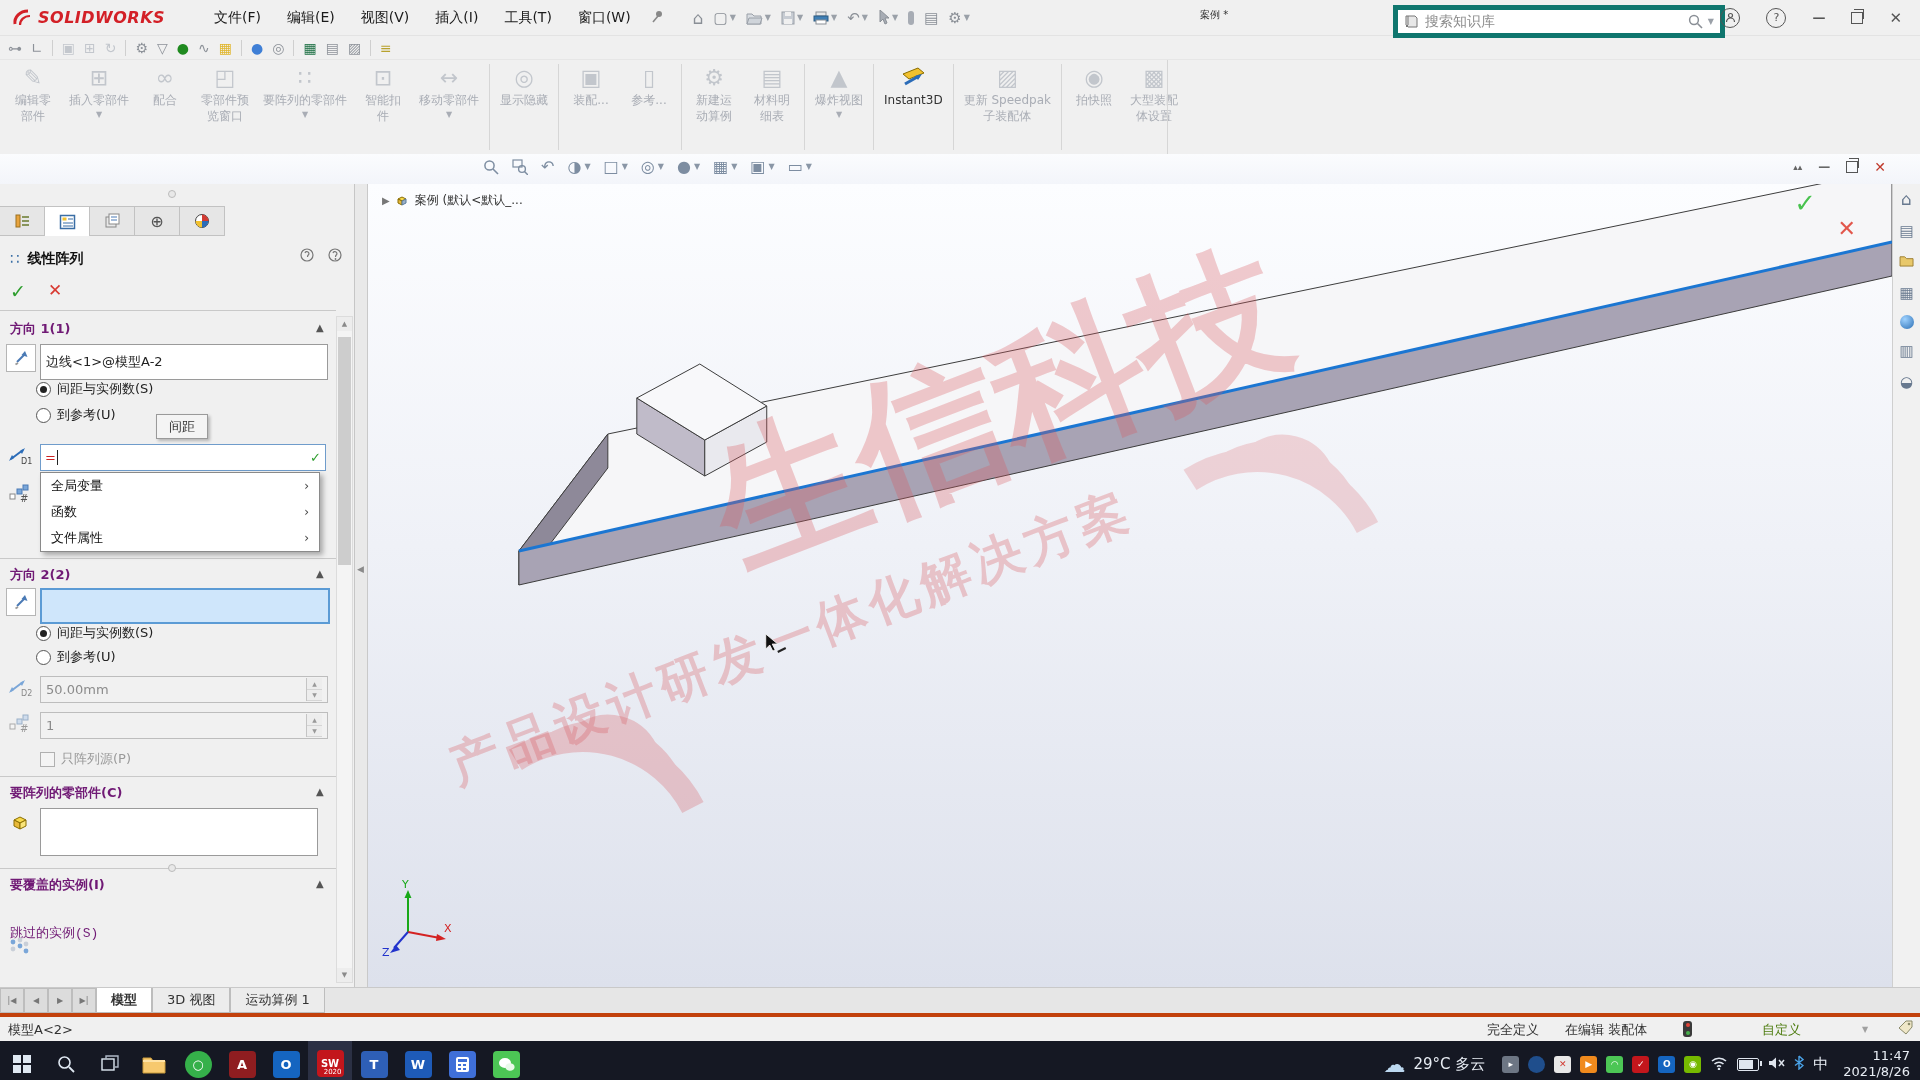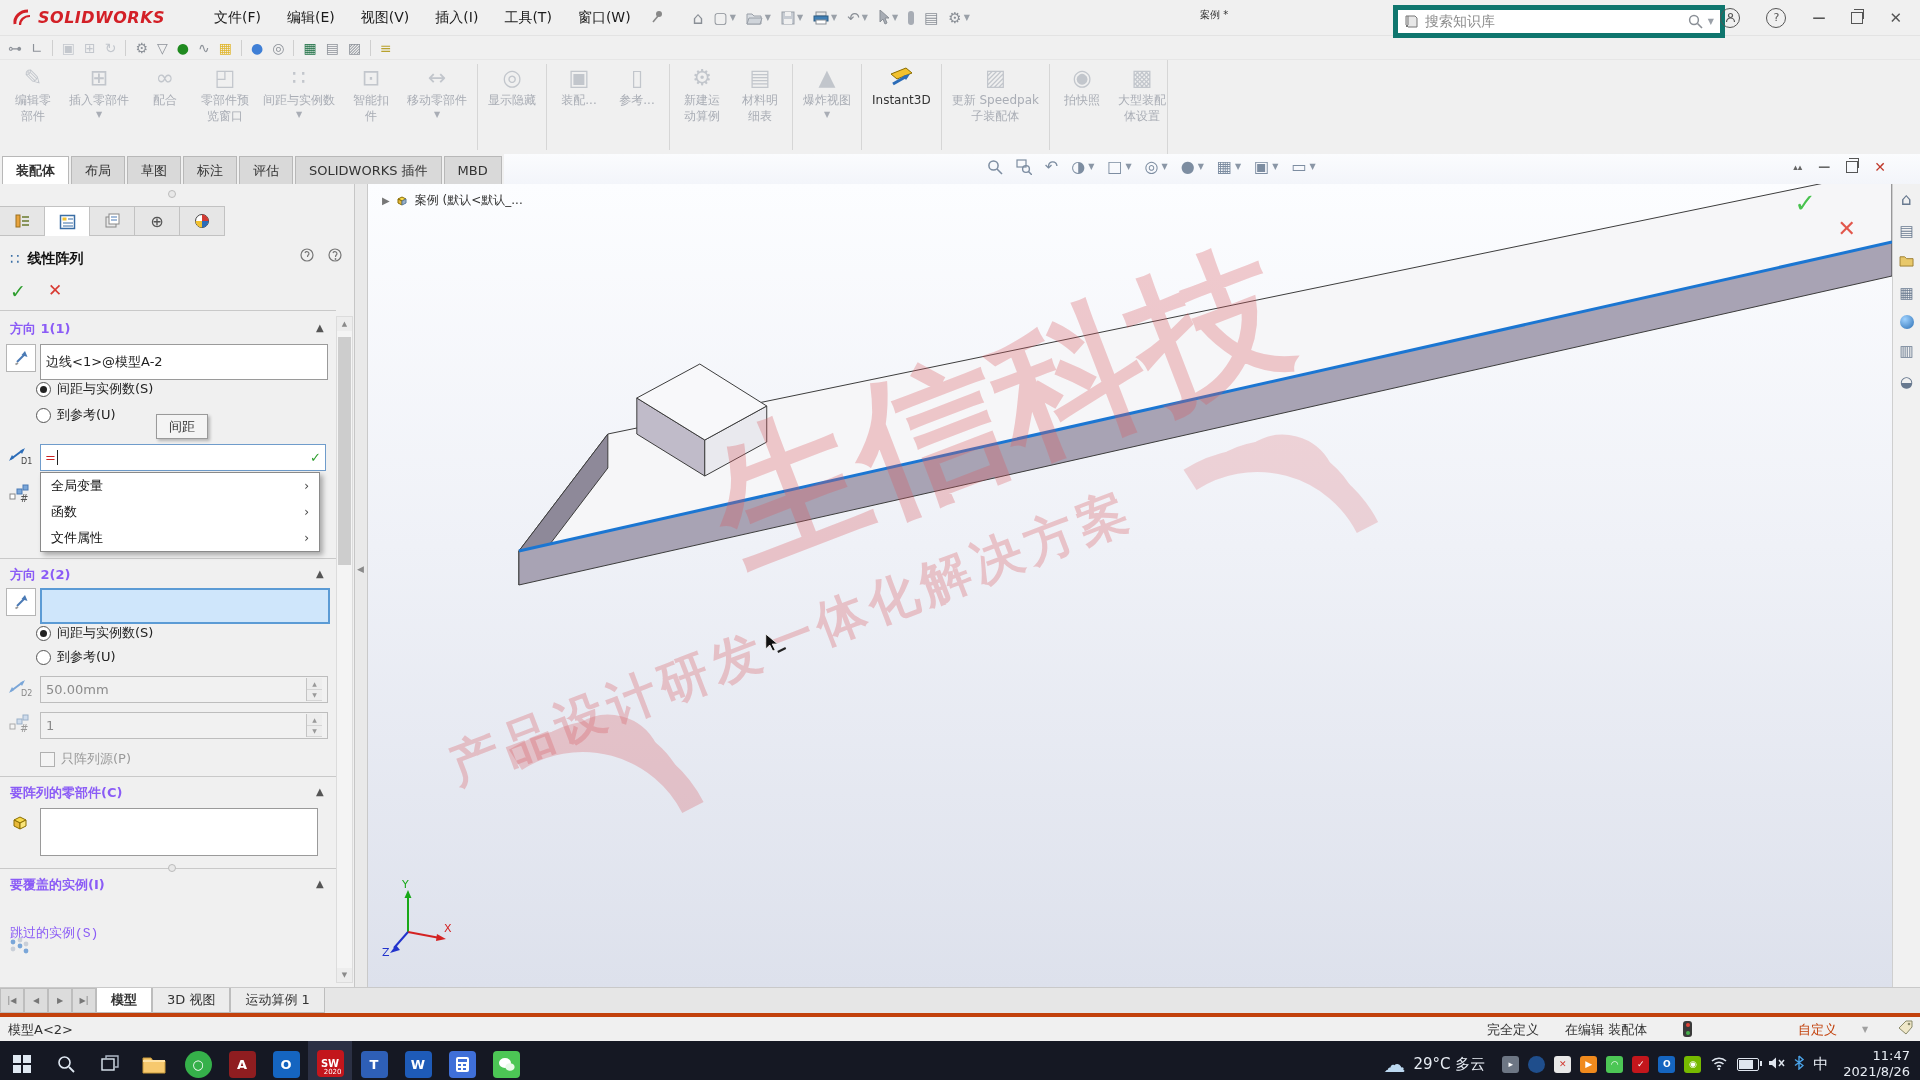--- a/index.html
+++ b/index.html
@@ -50,21 +50,21 @@
   .pm{position:relative;width:354px;background:#f0f0f0;border-right:1px solid #c6c6c6;flex:none;}
   .pm-dot{position:absolute;left:168px;top:6px;width:6px;height:6px;border:1px solid #bbb;border-radius:50%;background:#e8e8e8;}
   .pmtabs{position:absolute;left:0;top:22px;display:flex;height:30px;}
   .pmtab{width:44px;display:flex;align-items:center;justify-content:center;background:#e6e6e6;border:1px solid #c2c2c2;border-left:none;}
   .pmtab.active{background:#fff;border-bottom:none;}
   .pm-title{position:absolute;left:10px;top:66px;display:flex;align-items:center;gap:8px;font-weight:bold;font-size:14px;color:#111;}
   .pm-title .pic{color:#3a6ea5;font-size:15px;font-weight:normal;}
   .pm-help{position:absolute;top:64px;color:#666;}
   .okx{position:absolute;top:96px;font-weight:bold;}
   .divider{position:absolute;left:0;width:336px;height:1px;background:#c9c9c9;}
-  .hdr{position:absolute;left:10px;font-weight:bold;color:#8b5cf6;font-size:13px;}
+  .hdr{position:absolute;left:10px;font-weight:bold;color:#701a75;font-size:13px;}
   .chev{position:absolute;left:316px;color:#555;font-size:10px;}
   .iconbox{position:absolute;left:6px;width:28px;height:26px;border:1px solid #b5b5b5;background:#fff;display:flex;align-items:center;justify-content:center;}
   .pmfield{position:absolute;left:40px;width:276px;height:24px;background:#fff;border:1px solid #9a9a9a;line-height:24px;padding:5px 5px;font-size:13px;color:#222;white-space:nowrap;overflow:hidden;}
   .radio{position:absolute;left:36px;display:flex;align-items:center;gap:6px;font-size:13px;color:#222;}
   .rdot{width:13px;height:13px;border:1px solid #555;border-radius:50%;background:#fff;display:flex;align-items:center;justify-content:center;}
   .rdot.sel::after{content:"";width:7px;height:7px;border-radius:50%;background:#222;}
   .tooltip{position:absolute;left:156px;top:230px;width:50px;height:23px;background:#f4f4f4;border:1px solid #9a9a9a;box-shadow:2px 2px 3px rgba(0,0,0,.25);display:flex;align-items:center;justify-content:center;font-size:13px;color:#333;}
   .formula-input{position:absolute;left:40px;top:260px;width:276px;height:25px;background:#fff;border:1px solid #6f9ccb;display:flex;align-items:center;padding:0 4px;}
   .formula-eq{color:#cc2222;font-size:13px;}
   .caret{width:1px;height:15px;background:#222;margin-left:1px;}
@@ -249,21 +249,21 @@
       <span class="ric">∞</span>
       <span class="rl">配合</span>
     </div>
     <div class="rbtn">
       <span class="ric">◰</span>
       <span class="rl">零部件预</span>
       <span class="rl">览窗口</span>
     </div>
     <div class="rbtn">
       <span class="ric">∷</span>
-      <span class="rl">间距与实例数</span>
+      <span class="rl">要阵列的零部件</span>
       <span class="rdd">▼</span>
     </div>
     <div class="rbtn">
       <span class="ric">⊡</span>
       <span class="rl">智能扣</span>
       <span class="rl">件</span>
     </div>
     <div class="rbtn">
       <span class="ric">↔</span>
       <span class="rl">移动零部件</span>
@@ -325,29 +325,20 @@
     </div>
     <div class="rbtn">
       <span class="ric">▩</span>
       <span class="rl">大型装配</span>
       <span class="rl">体设置</span>
     </div>
     <div class="rend"></div>
   </div>
 
   <div class="tabband">
-    <div class="cmdtabs">
-      <span class="ctab active">装配体</span>
-      <span class="ctab">布局</span>
-      <span class="ctab">草图</span>
-      <span class="ctab">标注</span>
-      <span class="ctab">评估</span>
-      <span class="ctab">SOLIDWORKS 插件</span>
-      <span class="ctab">MBD</span>
-    </div>
     <div class="gfx-top">
       <div class="headsup">
         <span class="hicon">
           <svg width="16" height="16" viewBox="0 0 16 16">
               <circle cx="6.5" cy="6.5" r="4.6" fill="none" stroke="#7d8da1" stroke-width="1.5"></circle>
               <path d="M10 10 L15 15" stroke="#7d8da1" stroke-width="1.6"></path>
             </svg>
           </span>
         <span class="hicon">
           <svg width="16" height="16" viewBox="0 0 16 16">
@@ -653,21 +644,21 @@
     <span class="dtab active">模型</span>
     <span class="dtab">3D 视图</span>
     <span class="dtab">运动算例 1</span>
   </div>
 
   <div class="statusbar">
     <span class="sb" style="left:8px;">模型A&lt;2&gt;</span>
     <span class="sb" style="left:1487px;">完全定义</span>
     <span class="sb" style="left:1565px;">在编辑 装配体</span>
     <span class="traffic"></span>
-    <span class="sb" style="left:1798px;color:#c2410c;">自定义</span>
+    <span class="sb" style="left:1762px;color:#4d7c0f;">自定义</span>
     <span class="sb" style="left:1862px;color:#a0a0a0;font-size:8px;top:8px;">▼</span>
     <span class="sb" style="left:1898px;top:3px;">
       <svg width="16" height="15" viewBox="0 0 16 15">
           <path d="M1 8 L8 1 h6 v6 L8 14 Z" fill="#efe7c8" stroke="#8a8a6a"></path>
           <circle cx="11" cy="4" r="1.3" fill="#8a8a6a"></circle>
         </svg></span>
   </div>
 
   <div class="taskbar">
     <span class="tb-item">

